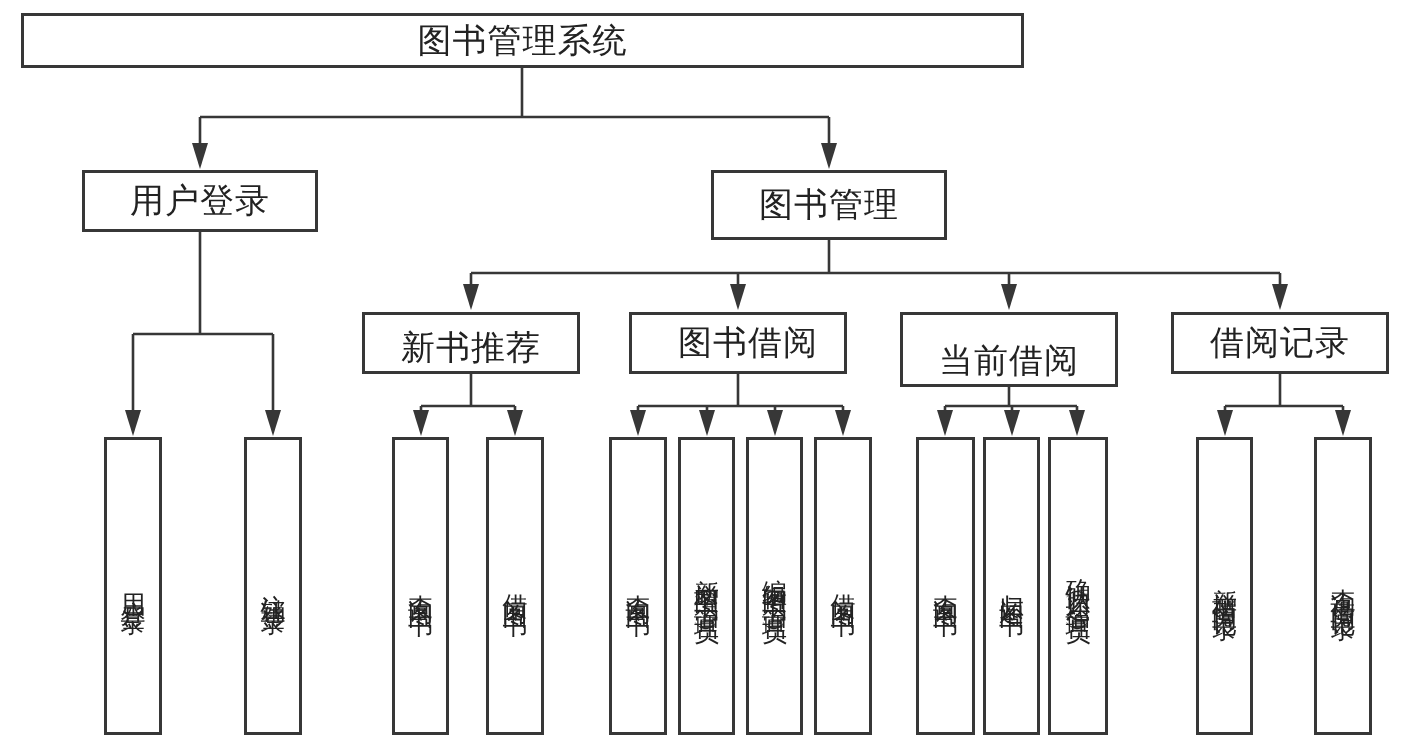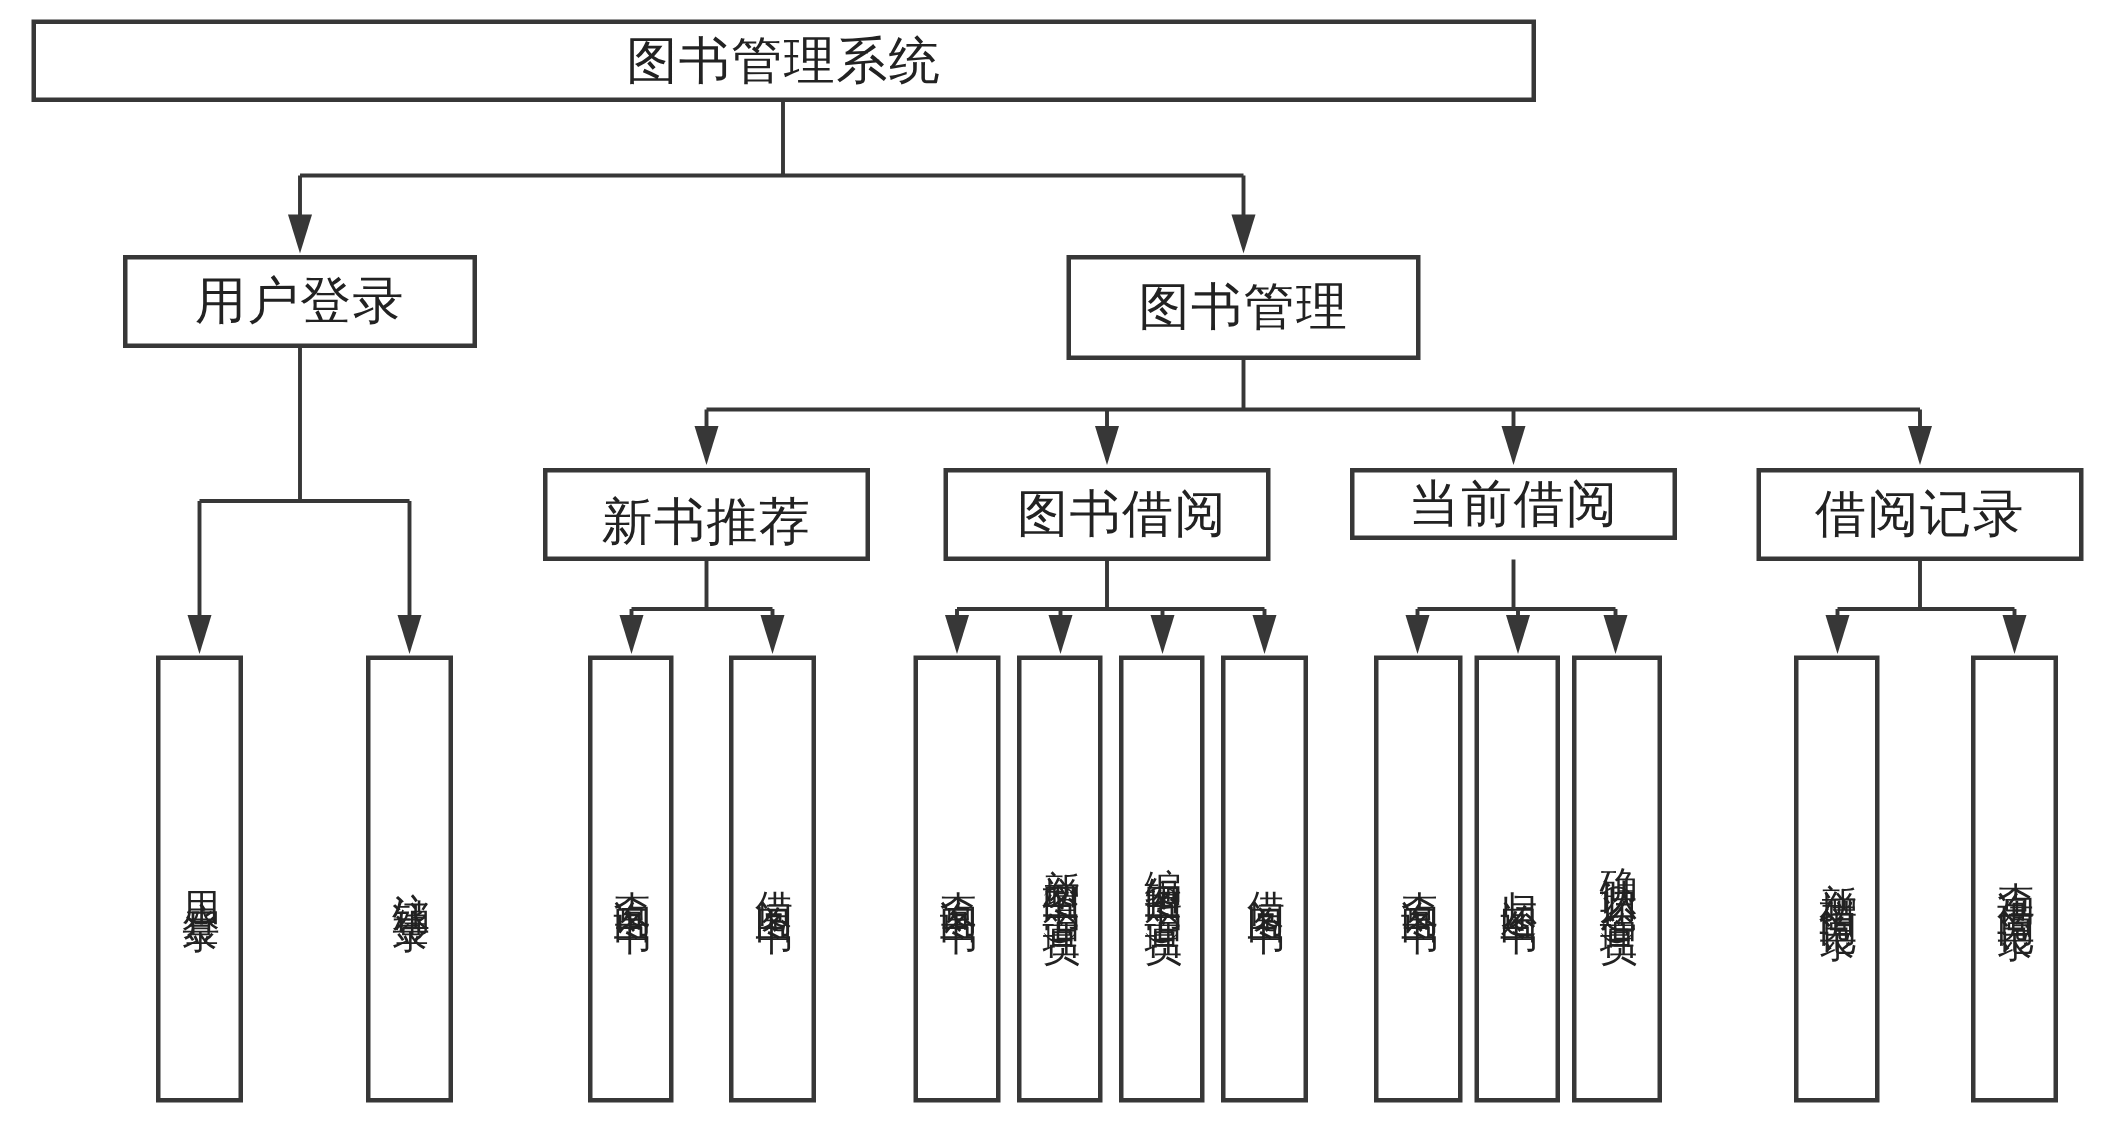--- a/index.html
+++ b/index.html
@@ -80,21 +80,21 @@
   <div class="box hbox" style="left:711px;top:170px;width:236px;height:70px;">
     <span>图书管理</span>
   </div>
 
   <div class="box hbox" style="left:362px;top:312px;width:218px;height:62px;align-items:flex-end;">
     <span>新书推荐</span>
   </div>
   <div class="box hbox" style="left:629px;top:312px;width:218px;height:62px;padding-left:20px;">
     <span>图书借阅</span>
   </div>
-  <div class="box hbox" style="left:900px;top:312px;width:218px;height:48px;">
+  <div class="box hbox" style="left:900px;top:312px;width:218px;height:75px;align-items:flex-end;">
     <span>当前借阅</span>
   </div>
   <div class="box hbox" style="left:1171px;top:312px;width:218px;height:62px;text-align:center;">
     <span>借阅记录</span>
   </div>
 
   <div class="box vbox" style="left:104px;top:437px;width:58px;height:298px;">
     <span class="vtext">用户登录</span>
   </div>
   <div class="box vbox" style="left:244px;top:437px;width:58px;height:298px;">

